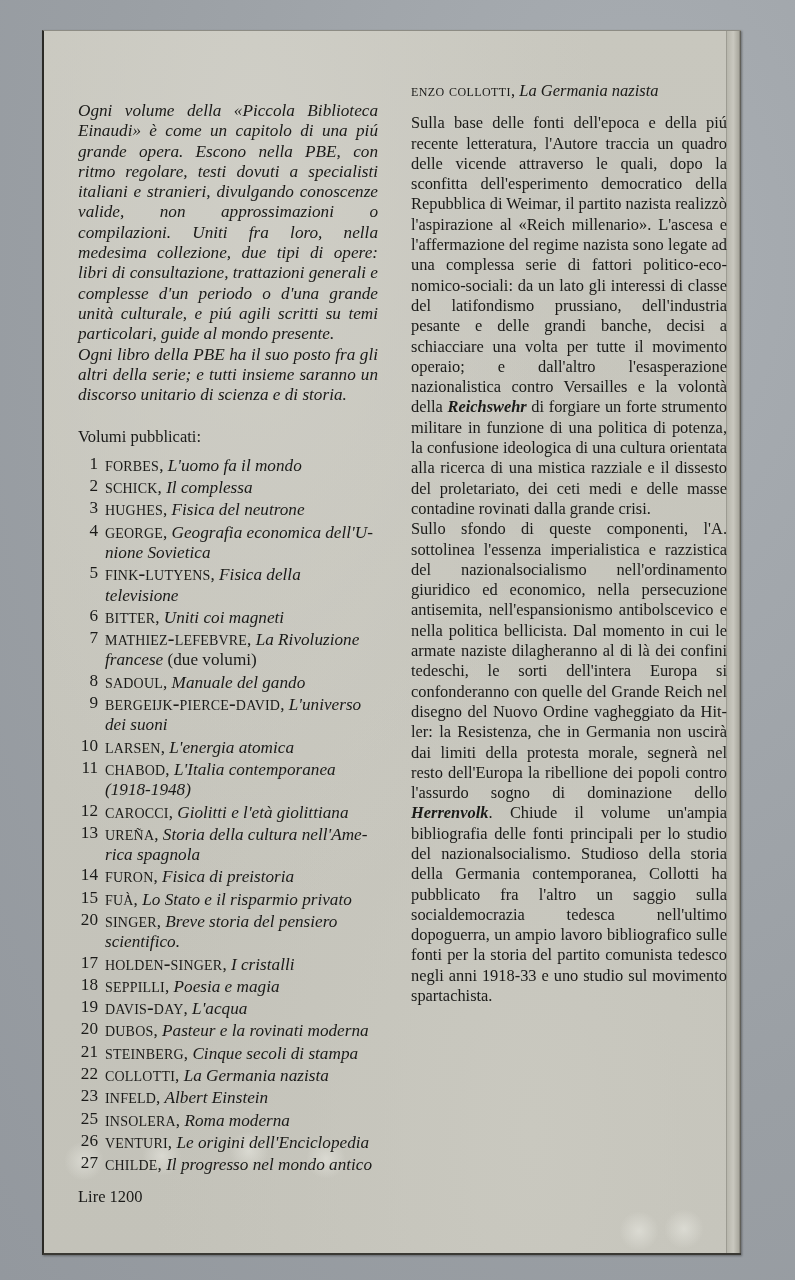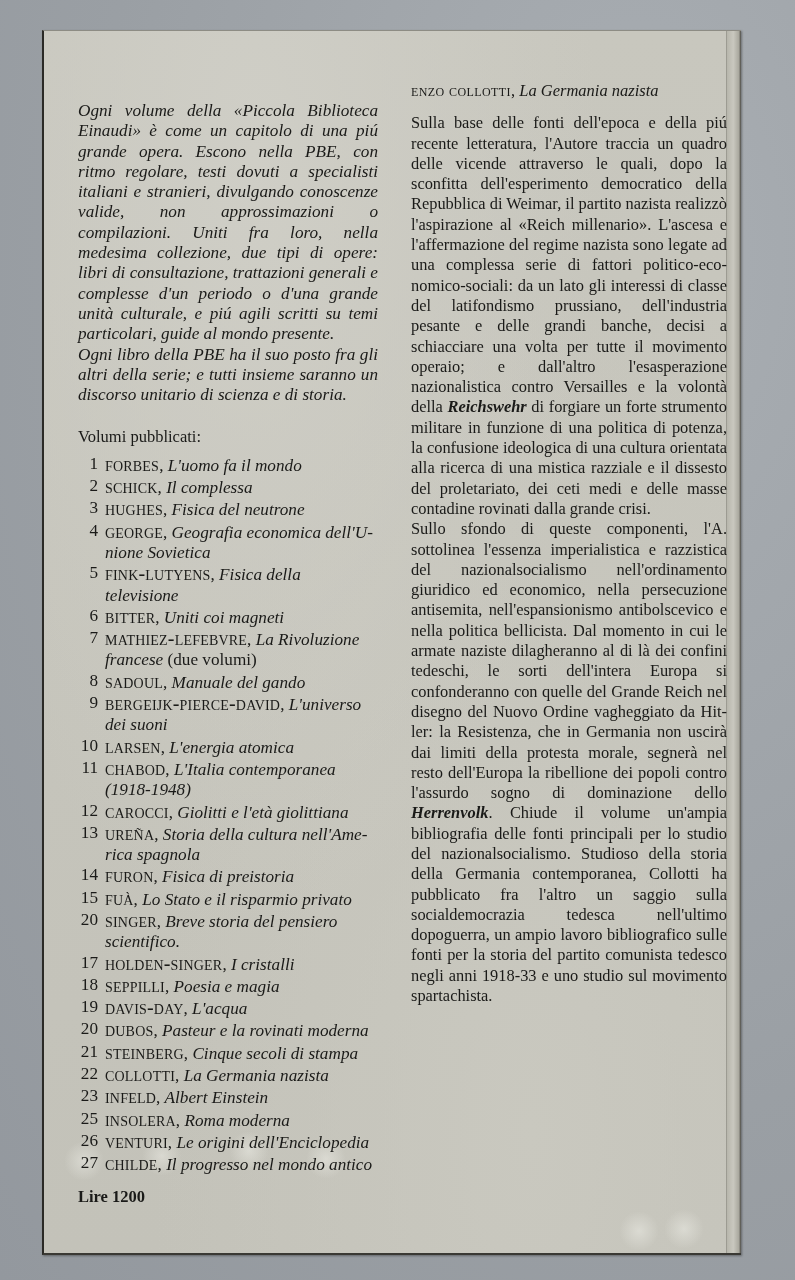--- a/index.html
+++ b/index.html
@@ -52,21 +52,21 @@
       position: absolute; left: 0; width: 20px; text-align: right;
     }
     .vol-author {
       font-variant: small-caps; text-transform: lowercase; font-size: 20px;
       letter-spacing: 0.2px;
       font-family: Liberation Serif, serif;
     }
     .vol-title { font-style: italic; }
     .vol-note { font-style: normal; }
     .price {
-      position: absolute; left: 34px; top: 1156px; font-size: 16.5px; font-weight: bold;
+      position: absolute; left: 34px; top: 1156px; font-size: 16.5px;
     }
     .book-header { margin: 0 0 12px 0; font-size: 16.5px; }
     .book-header .author {
       font-variant: small-caps; text-transform: lowercase; letter-spacing: 0.4px;
     }
     .book-header .title { font-style: italic; }
     .blurb p {
       margin: 0; text-align: justify; font-size: 16.4px; line-height: 20.3px;
     }
     .blurb em { font-style: italic; font-weight: bold; }

